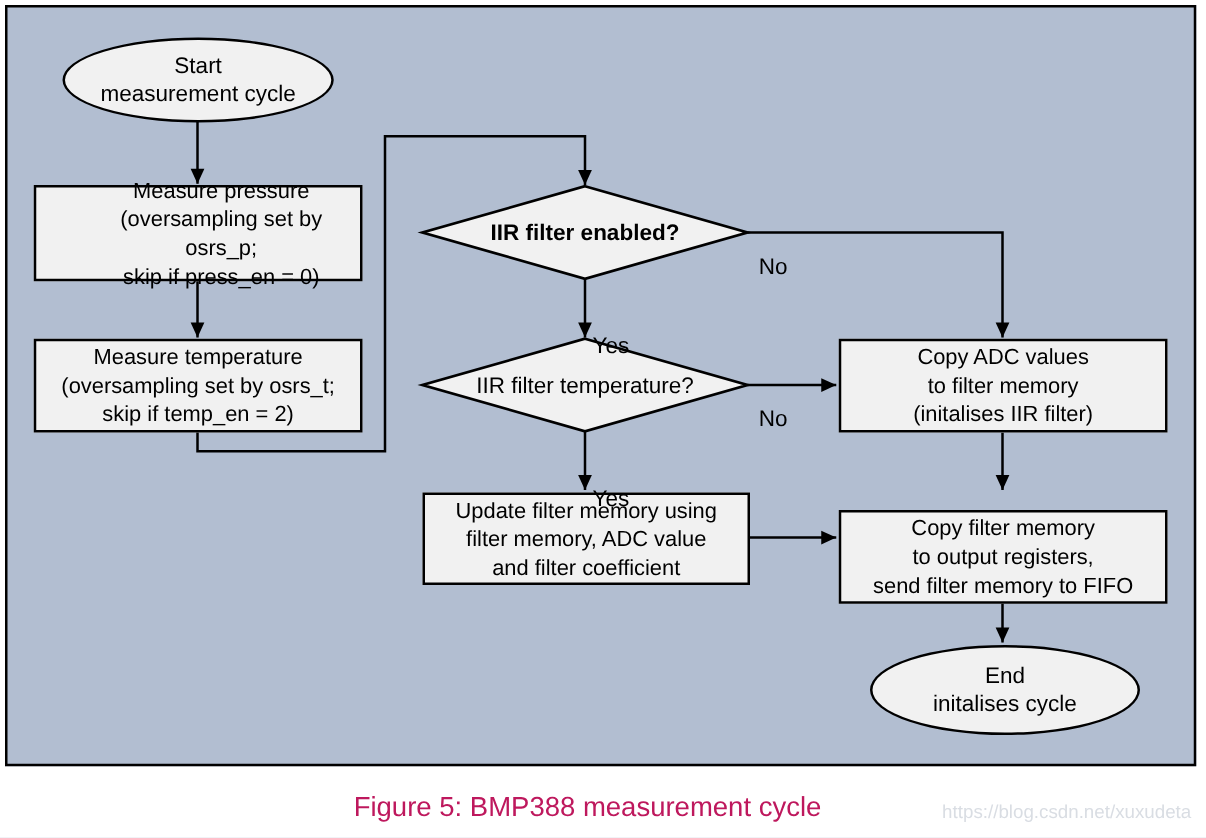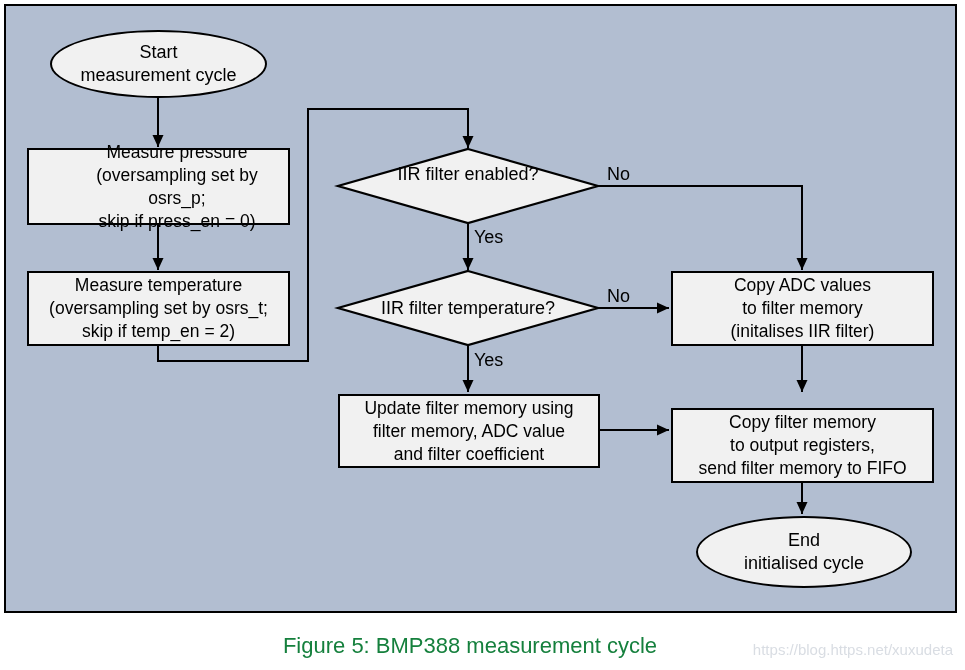--- a/index.html
+++ b/index.html
@@ -44,28 +44,29 @@
     align-items: center;
     justify-content: center;
     text-align: center;
     font-size: 18px;
     white-space: pre-line;
   }
   .edge-label {
     position: absolute;
     font-size: 18px;
     line-height: 20px;
+    margin-top: 39px;
   }
   .caption {
     position: absolute;
     top: 633px; left: 0;
     width: 940px;
     text-align: center;
     font-size: 22px;
-    color: #15803d;
+    color: #be185d;
   }
   .watermark {
     position: absolute;
     top: 641px; right: 12px;
     font-size: 15px;
     color: #d9dde3;
   }
 </style>
 </head>
 <body>
@@ -100,44 +101,44 @@
 measurement cycle</div>
 
   <div class="node" style="left:27px; top:148px; width:263px; height:77px;padding-left:37px;">Measure pressure
 (oversampling set by osrs_p;
 skip if press_en = 0)</div>
 
   <div class="node" style="left:27px; top:271px; width:263px; height:75px;">Measure temperature
 (oversampling set by osrs_t;
 skip if temp_en = 2)</div>
 
-  <div class="diamond-label" style="left:358px; top:163px; width:220px; height:22px;">IIR filter enabled?</div>
+  <div class="diamond-label" style="left:358px; top:175px; width:220px; height:22px;font-weight:bold;">IIR filter enabled?</div>
 
   <div class="diamond-label" style="left:358px; top:297px; width:220px; height:22px;">IIR filter temperature?</div>
 
   <div class="node" style="left:338px; top:394px; width:262px; height:74px;">Update filter memory using
 filter memory, ADC value
 and filter coefficient</div>
 
   <div class="node" style="left:671px; top:271px; width:263px; height:75px;">Copy ADC values
 to filter memory
 (initalises IIR filter)</div>
 
   <div class="node" style="left:671px; top:394px; width:263px; height:75px;margin-top:14px;">Copy filter memory
 to output registers,
 send filter memory to FIFO</div>
 
   <div class="node terminator" style="left:696px; top:516px; width:216px; height:72px;">End
-initialised cycle</div>
+initalises cycle</div>
 
   <div class="edge-label" style="left:607px; top:164px;">No</div>
 
   <div class="edge-label" style="left:474px; top:227px;">Yes</div>
 
   <div class="edge-label" style="left:607px; top:286px;">No</div>
 
   <div class="edge-label" style="left:474px; top:350px;">Yes</div>
 
   <div class="caption">Figure 5: BMP388 measurement cycle</div>
 
-  <div class="watermark">https://blog.https.net/xuxudeta</div>
+  <div class="watermark">https://blog.csdn.net/xuxudeta</div>
 
 </div>
 
 </body></html>

